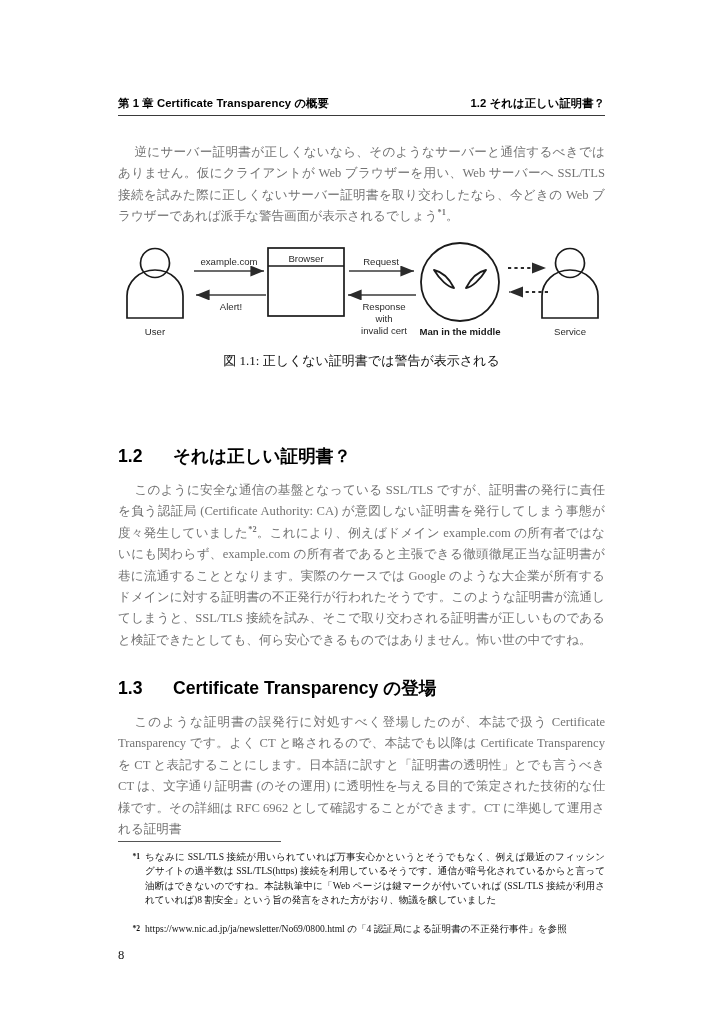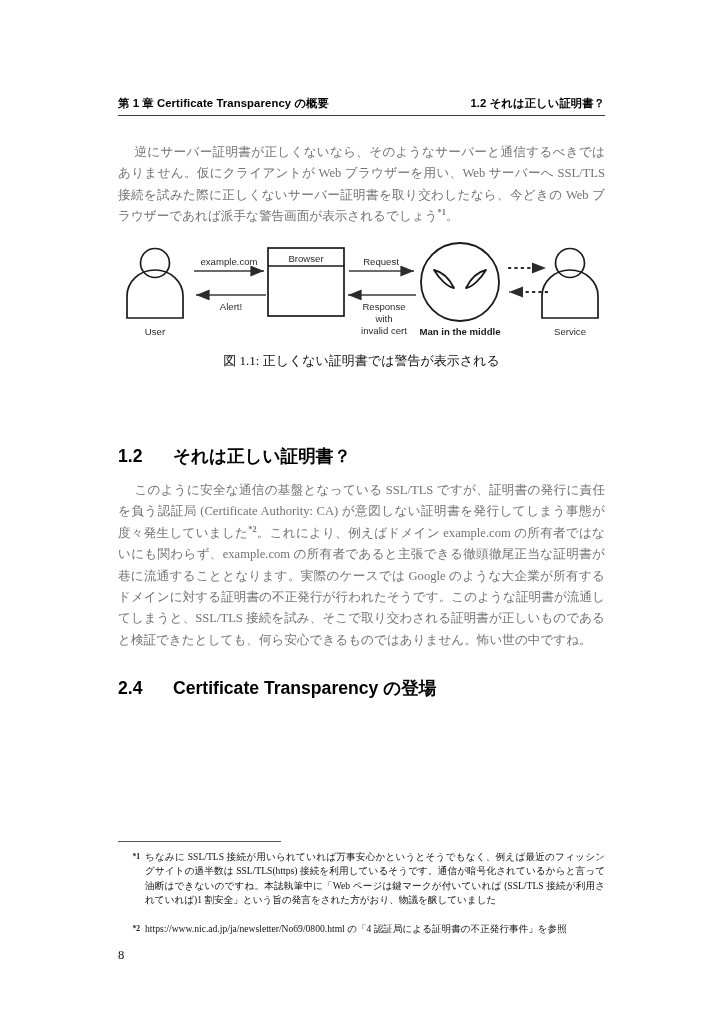--- a/index.html
+++ b/index.html
@@ -213,28 +213,29 @@
       <text x="452" y="95" text-anchor="middle" font-family="'Liberation Sans','DejaVu Sans',sans-serif" font-size="9.6" fill="#2b2b2b">Service</text>
     </svg>
   </div>
 
   <div class="figcap">図 1.1: 正しくない証明書では警告が表示される</div>
 
   <div class="h2" style="top:444px;"><span class="num">1.2</span><span>それは正しい証明書？</span></div>
 
   <div class="para indent" style="top:480px;"><span>このように安全な通信の基盤となっている SSL/TLS ですが、証明書の発行に責任を負う認証局 (Certificate Authority: CA) が意図しない証明書を発行してしまう事態が度々発生していました</span><sup class="fn">*2</sup><span>。これにより、例えばドメイン example.com の所有者ではないにも関わらず、example.com の所有者であると主張できる徹頭徹尾正当な証明書が巷に流通することとなります。実際のケースでは Google のような大企業が所有するドメインに対する証明書の不正発行が行われたそうです。このような証明書が流通してしまうと、SSL/TLS 接続を試み、そこで取り交わされる証明書が正しいものであると検証できたとしても、何ら安心できるものではありません。怖い世の中ですね。</span></div>
 
-  <div class="h2" style="top:676px;"><span class="num">2.4</span><span>Certificate Transparency の登場</span></div>
-
+  <div class="h2" style="top:676px;"><span class="num">1.3</span><span>Certificate Transparency の登場</span></div>
+
+  <div class="para indent" style="top:712px;">このような証明書の誤発行に対処すべく登場したのが、本誌で扱う Certificate Transparency です。よく CT と略されるので、本誌でも以降は Certificate Transparency を CT と表記することにします。日本語に訳すと「証明書の透明性」とでも言うべき CT は、文字通り証明書 (のその運用) に透明性を与える目的で策定された技術的な仕様です。その詳細は RFC 6962 として確認することができます。CT に準拠して運用される証明書</div>
 
   <div class="fn-rule"></div>
 
   <div class="fn-block" style="top:850px;">
     <span class="marker">*1</span>
-    <span class="fn-text">ちなみに SSL/TLS 接続が用いられていれば万事安心かというとそうでもなく、例えば最近のフィッシングサイトの過半数は SSL/TLS(https) 接続を利用しているそうです。通信が暗号化されているからと言って油断はできないのですね。本誌執筆中に「Web ページは鍵マークが付いていれば (SSL/TLS 接続が利用されていれば)1 割安全」という旨の発言をされた方がおり、物議を醸していました</span>
+    <span class="fn-text">ちなみに SSL/TLS 接続が用いられていれば万事安心かというとそうでもなく、例えば最近のフィッシングサイトの過半数は SSL/TLS(https) 接続を利用しているそうです。通信が暗号化されているからと言って油断はできないのですね。本誌執筆中に「Web ページは鍵マークが付いていれば (SSL/TLS 接続が利用されていれば)8 割安全」という旨の発言をされた方がおり、物議を醸していました</span>
   </div>
 
   <div class="fn-block" style="top:922px;">
     <span class="marker">*2</span>
     <span class="fn-text">https://www.nic.ad.jp/ja/newsletter/No69/0800.html の「4 認証局による証明書の不正発行事件」を参照</span>
   </div>
 
   <div class="pageno">8</div>
 
 </div>

